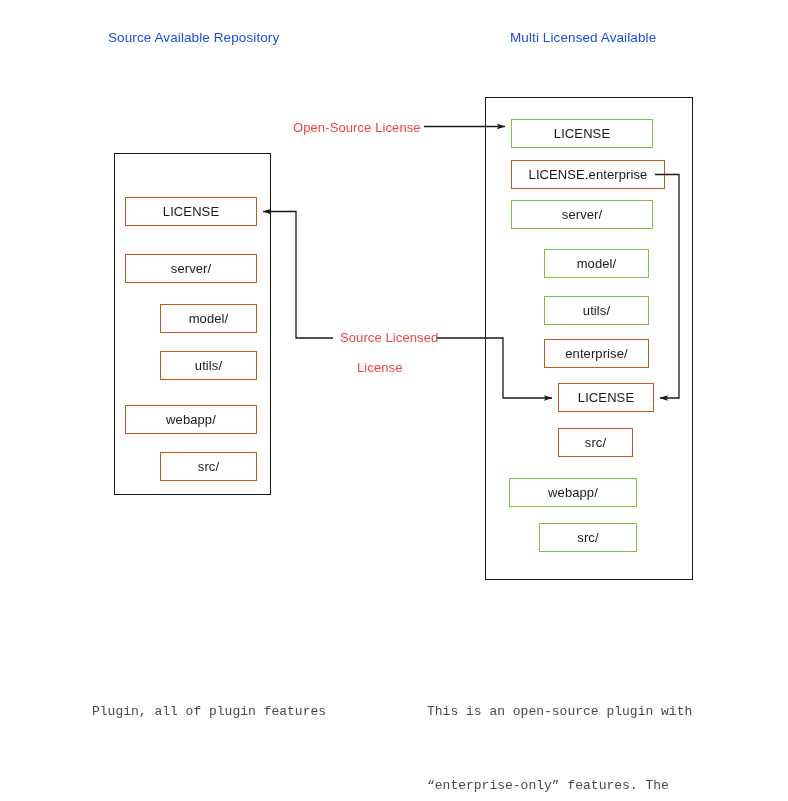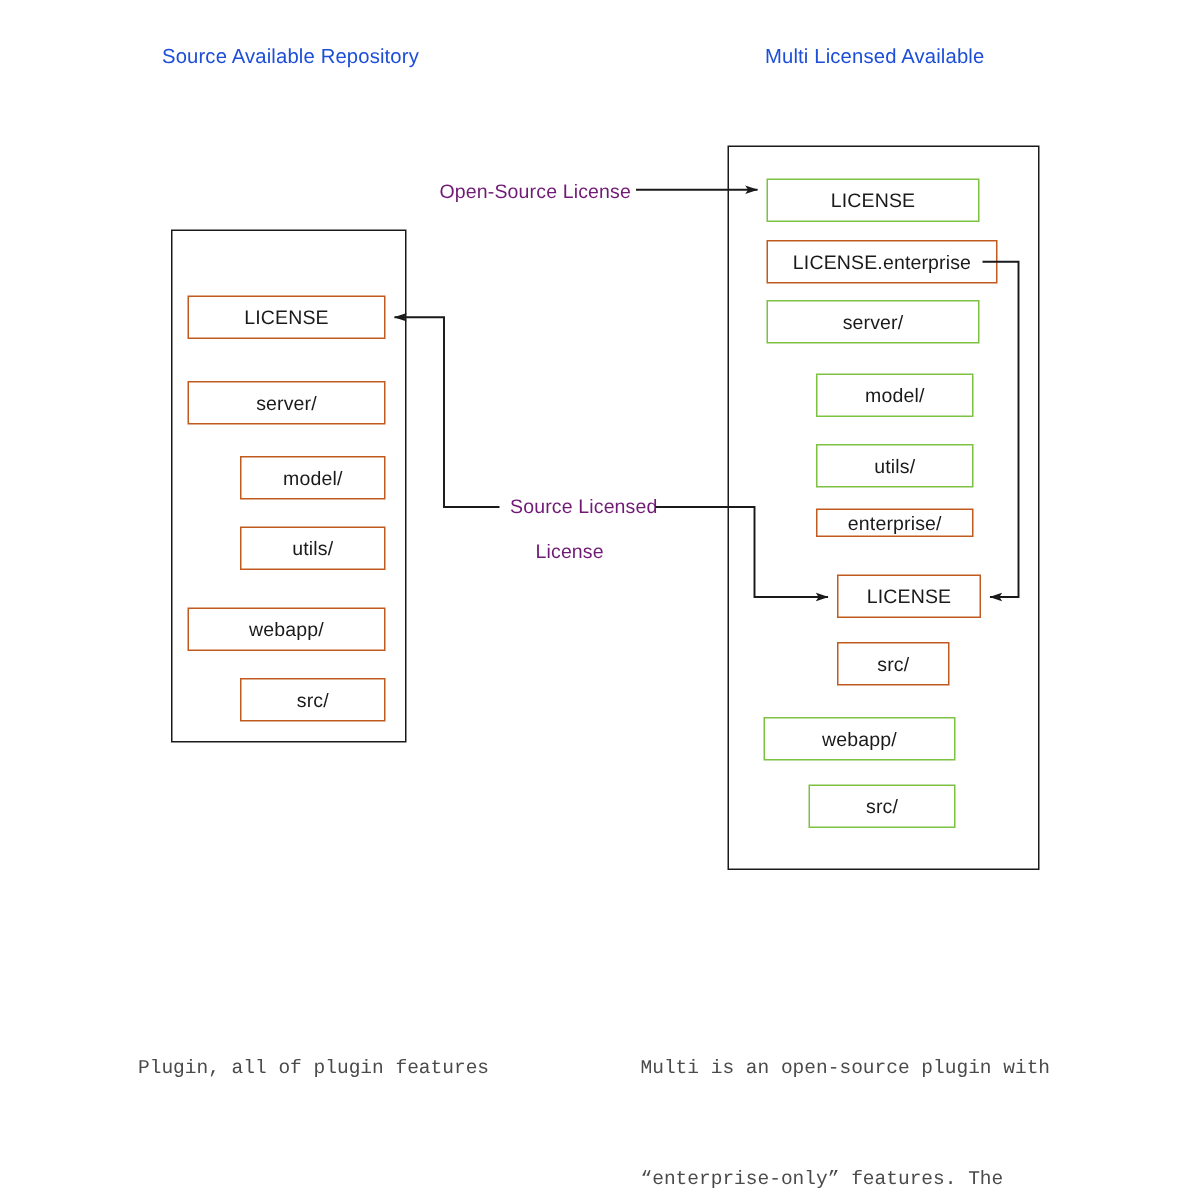--- a/index.html
+++ b/index.html
@@ -44,21 +44,21 @@
     color: #1a1a1a;
     letter-spacing: 0.1px;
     white-space: nowrap;
   }
   .node.orange { border: 1.6px solid #c05a1e; }
   .node.green  { border: 1.6px solid #7dc242; }
 
   .edge-label {
     position: absolute;
     font-size: 13px;
-    color: #701a75;
+    color: #ef4444;
     white-space: nowrap;
     letter-spacing: 0.1px;
   }
   .caption {
     position: absolute;
     font-family: "Liberation Mono", "DejaVu Sans Mono", monospace;
     font-size: 13px;
     color: #4a4a4a;
     white-space: pre;
     line-height: 24.5px;
@@ -123,21 +123,21 @@
   </div>
 
   <div class="node green" style="left:544px; top:249px; width:105px; height:29px;">
     <span>model/</span>
   </div>
 
   <div class="node green" style="left:544px; top:296px; width:105px; height:29px;">
     <span>utils/</span>
   </div>
 
-  <div class="node orange" style="left:544px; top:339px; width:105px; height:19px;">
+  <div class="node orange" style="left:544px; top:339px; width:105px; height:29px;">
     <span>enterprise/</span>
   </div>
 
   <div class="node orange" style="left:558px; top:383px; width:96px; height:29px;">
     <span>LICENSE</span>
   </div>
 
   <div class="node orange" style="left:558px; top:428px; width:75px; height:29px;">
     <span>src/</span>
   </div>
@@ -174,20 +174,20 @@
 
     <path d="M655,174.5 L679,174.5 L679,398 L660,398" fill="none" stroke="#1a1a1a" stroke-width="1.3" marker-end="url(#ah)"></path>
   </svg>
 
   <div class="caption" style="left:92px; top:651px;">
     <div>Plugin, all of plugin features</div>
     
   </div>
 
   <div class="caption" style="left:427px; top:651px;">
-    <div>Multi is an open-source plugin with</div>
+    <div>This is an open-source plugin with</div>
     <div>“enterprise-only” features. The</div>
     
     
     
   </div>
 
 </div>
 
 </body></html>

